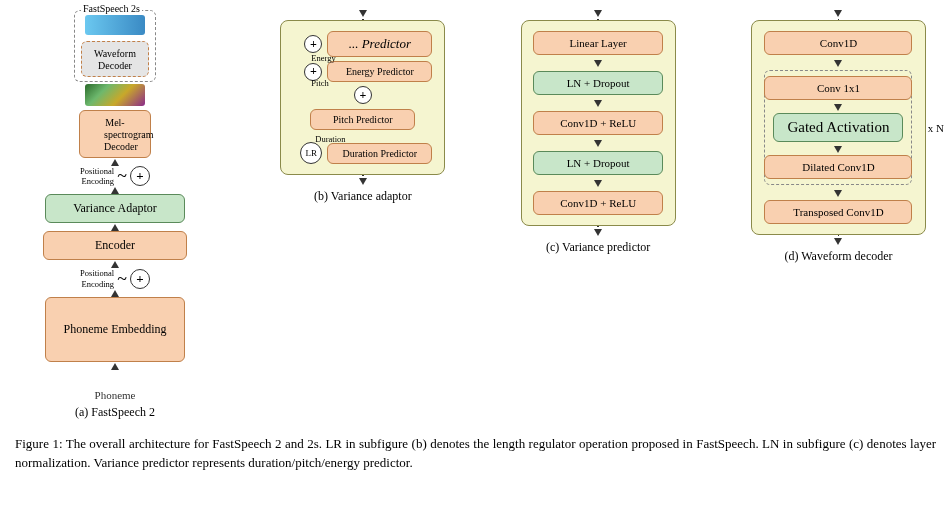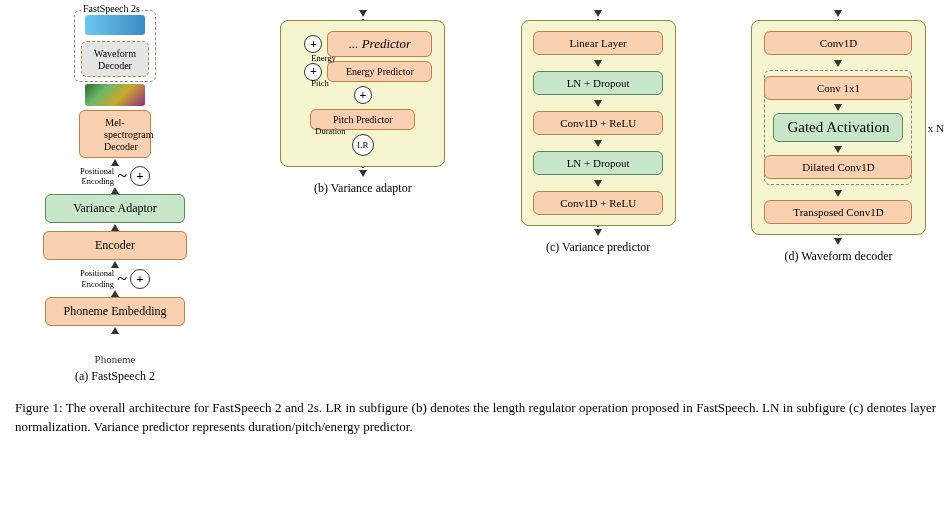--- a/index.html
+++ b/index.html
@@ -122,21 +122,21 @@
       padding: 6px 10px;
       font-size: 12px;
       text-align: center;
       width: 144px;
     }
 
     .phoneme-embed-box {
       background: #f9d0b0;
       border: 1.5px solid #c0804a;
       border-radius: 6px;
-      padding: 6px 10px;
+      padding: 24px 10px;
       font-size: 12px;
       text-align: center;
       width: 140px;
     }
 
     .phoneme-label {
       font-size: 11px;
       color: #333;
       margin-top: 19px;
     }
@@ -474,24 +474,27 @@
         </div>
 
         <div style="display:flex; flex-direction:column; align-items:center; gap:5px; width:100%; justify-content:flex-end; position:relative;">
           <span style="font-size:8.5px; position:absolute; left:18px; top:-8px;">Pitch</span>
           <div class="va-circle-plus">+</div>
           <div class="predictor-box">
             <span>Pitch Predictor</span>
           </div>
         </div>
 
-        <div style="display:flex; flex-direction:column; align-items:center; gap:5px; width:100%; justify-content:flex-end; position:relative; margin-top:0;">
+        <div style="display:flex; flex-direction:row; align-items:center; gap:5px; width:100%; justify-content:flex-end; position:relative; margin-top:8px;">
           <span style="font-size:8.5px; position:absolute; left:22px; top:-8px;">Duration</span>
           <div class="lr-circle">
             <span>LR</span>
+          </div>
+          <div class="predictor-box">
+            <span>Duration Predictor</span>
           </div>
         </div>
       </div>
 
       <div class="col-flex" style="height:10px;">
         <div class="v-line" style="height:8px;"></div>
         <div class="v-arrowhead-down"></div>
       </div>
 
       <div class="subfig-label" style="margin-top:4px;">(b) Variance adaptor</div>

